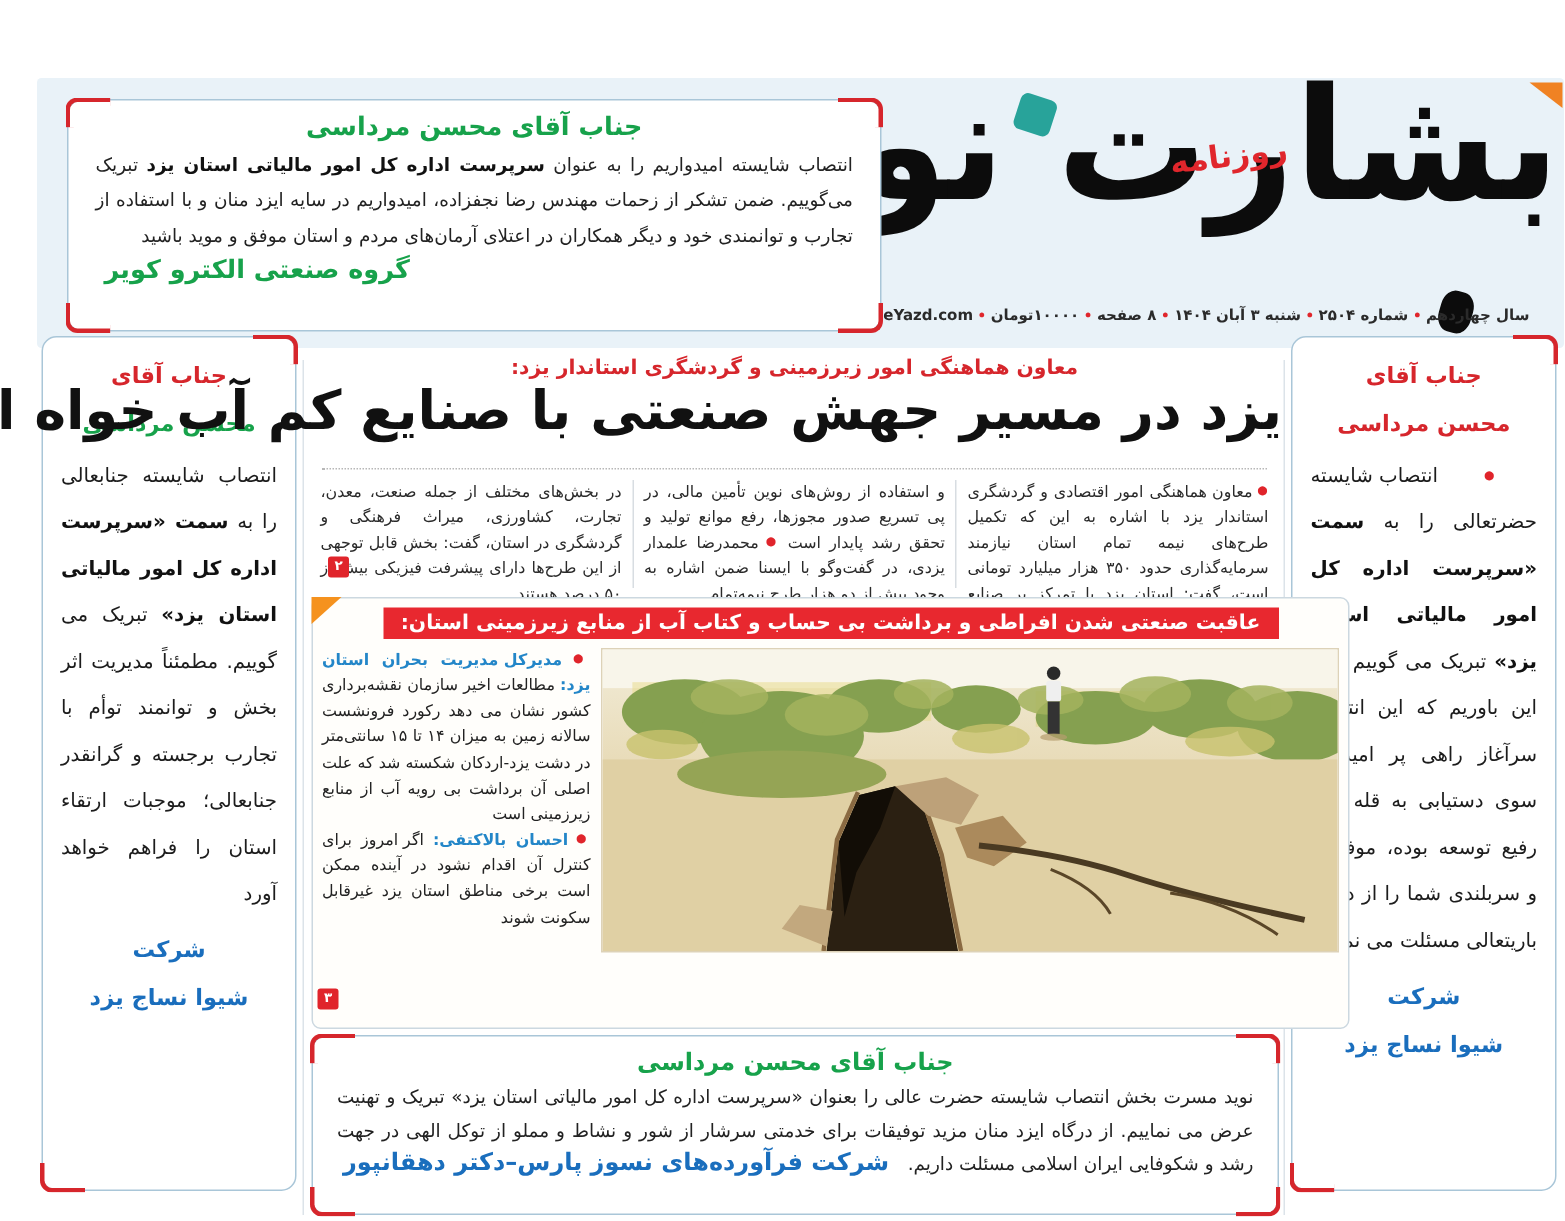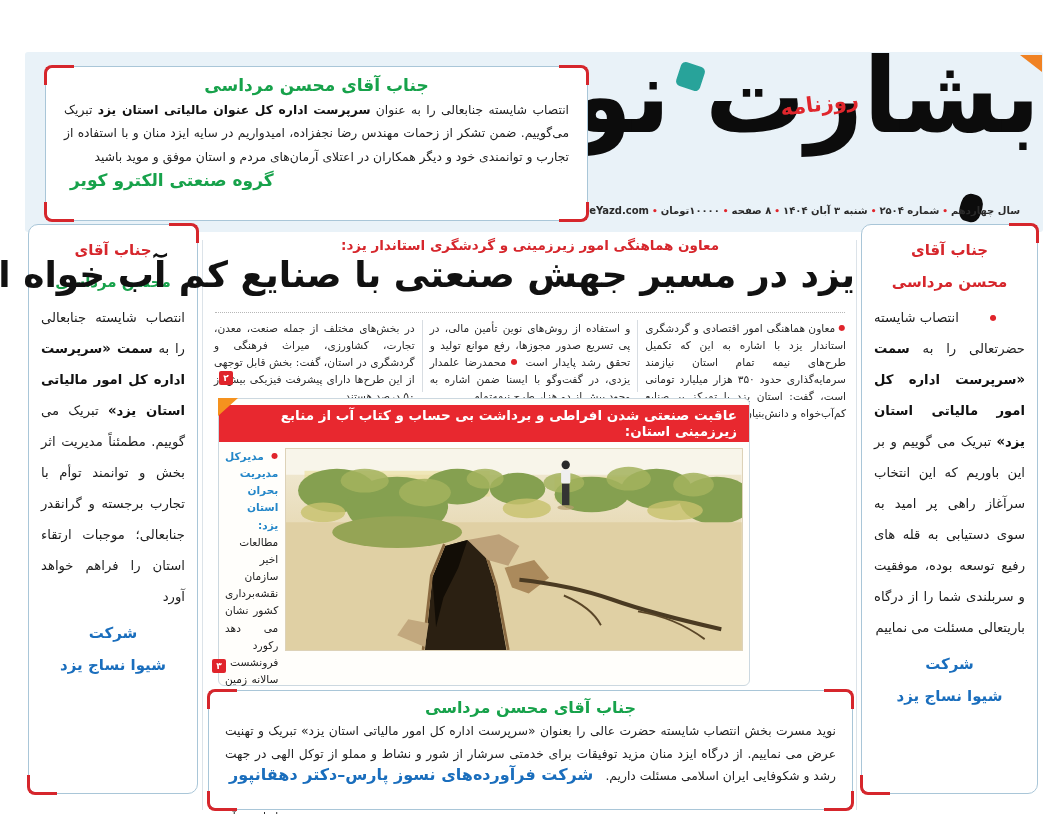--- a/index.html
+++ b/index.html
@@ -65,21 +65,21 @@
   .lead-cols { position:absolute; left:207px; top:320px; width:646px; height:72px; display:flex; }
   .lead-cols .col { flex:1; font-size:10.6px; line-height:1.6; text-align:justify; color:#2a2a2a; padding:0 7px; }
   .lead-cols .col + .col { border-right:1px solid #d8dde2; }
   .bullet::before { content:"● "; color:#e0242b; font-size:8px; vertical-align:2px; }
   .page-ref { position:absolute; width:14px; height:14px; background:#e0242b; color:#fff;
               font-size:9px; font-weight:bold; text-align:center; line-height:14px; border-radius:2px; }
   .ref-2 { left:219px; top:371px; }
   .ref-3 { left:212px; top:659px; }
 
   
-  .sub-box { position:absolute; left:218px; top:398px; width:532px; height:288px;
+  .sub-box { position:absolute; left:208px; top:398px; width:692px; height:288px;
              border:1.5px solid #ccd8e0; border-radius:6px; background:#fffefb; }
   .orange-fold-sub { position:absolute; left:-1px; top:-1px; width:0; height:0;
                      border-right:20px solid transparent; border-top:18px solid #f5921e; }
   .sub-banner { margin:6px auto 0; width:fit-content; background:#e8282f; color:#ffffff;
                 font-weight:bold; font-size:13.5px; padding:2px 12px 3px; }
   .sub-headline { text-align:center; font-size:29px; font-weight:bold; color:#141414; margin-top:3px;
                   letter-spacing:-1px; white-space:nowrap; }
   .sub-row { display:flex; gap:7px; padding:6px 6px 0 6px; }
   .sub-photo { width:492px; height:203px; border:1px solid #ddd2b8; }
   .sub-text { flex:1; font-size:10.6px; line-height:1.62; text-align:justify; color:#222; }
@@ -101,21 +101,21 @@
     <div class="mh-meta">
       <span>سال چهاردهم</span><span class="dot">•</span><span>شماره ۲۵۰۴</span><span class="dot">•</span><span>شنبه ۳ آبان ۱۴۰۴</span><span class="dot">•</span><span>۸ صفحه</span><span class="dot">•</span><span>۱۰۰۰۰تومان</span><span class="dot">•</span><span>BesharateYazd.com</span>
     </div>
 
     <div class="adbox top-ad" style="position:absolute; left:20px; top:14px;">
       <span class="corner c-tl"></span>
       <span class="corner c-tr"></span>
       <span class="corner c-bl"></span>
       <span class="corner c-br"></span>
       <div class="ad-title">جناب آقای محسن مرداسی</div>
-      <div class="ad-body"><span>انتصاب شایسته جنابعالی را به عنوان </span><span class="bold-inline">سرپرست اداره کل عنوان مالیاتی استان یزد</span><span> تبریک می‌گوییم. ضمن تشکر از زحمات مهندس رضا نجفزاده، امیدواریم در سایه ایزد منان و با استفاده از تجارب و توانمندی خود و دیگر همکاران در اعتلای آرمان‌های مردم و استان موفق و موید باشید</span></div>
+      <div class="ad-body"><span>انتصاب شایسته امیدواریم را به عنوان </span><span class="bold-inline">سرپرست اداره کل امور مالیاتی استان یزد</span><span> تبریک می‌گوییم. ضمن تشکر از زحمات مهندس رضا نجفزاده، امیدواریم در سایه ایزد منان و با استفاده از تجارب و توانمندی خود و دیگر همکاران در اعتلای آرمان‌های مردم و استان موفق و موید باشید</span></div>
       <div class="ad-sign">گروه صنعتی الکترو کویر</div>
     </div>
   </div>
 
   <div class="vrule" style="left:202px;"></div>
   <div class="vrule" style="left:856px;"></div>
 
   <div class="adbox side-ad left-ad">
     <span class="corner c-tr"></span>
     <span class="corner c-bl"></span>

